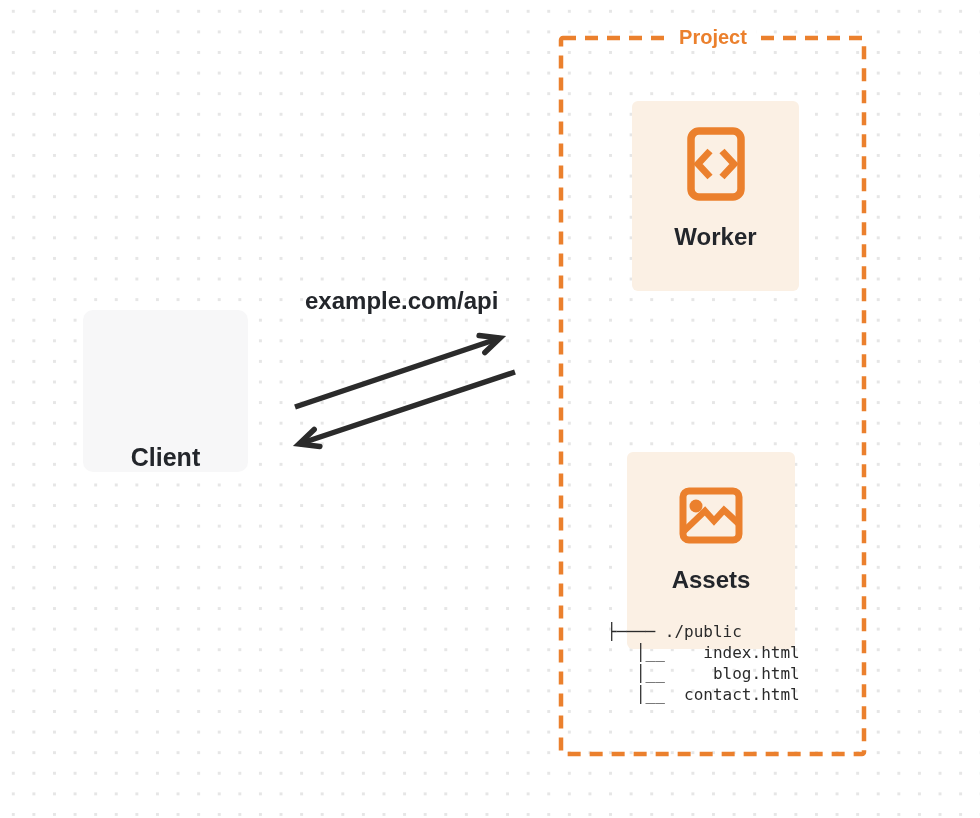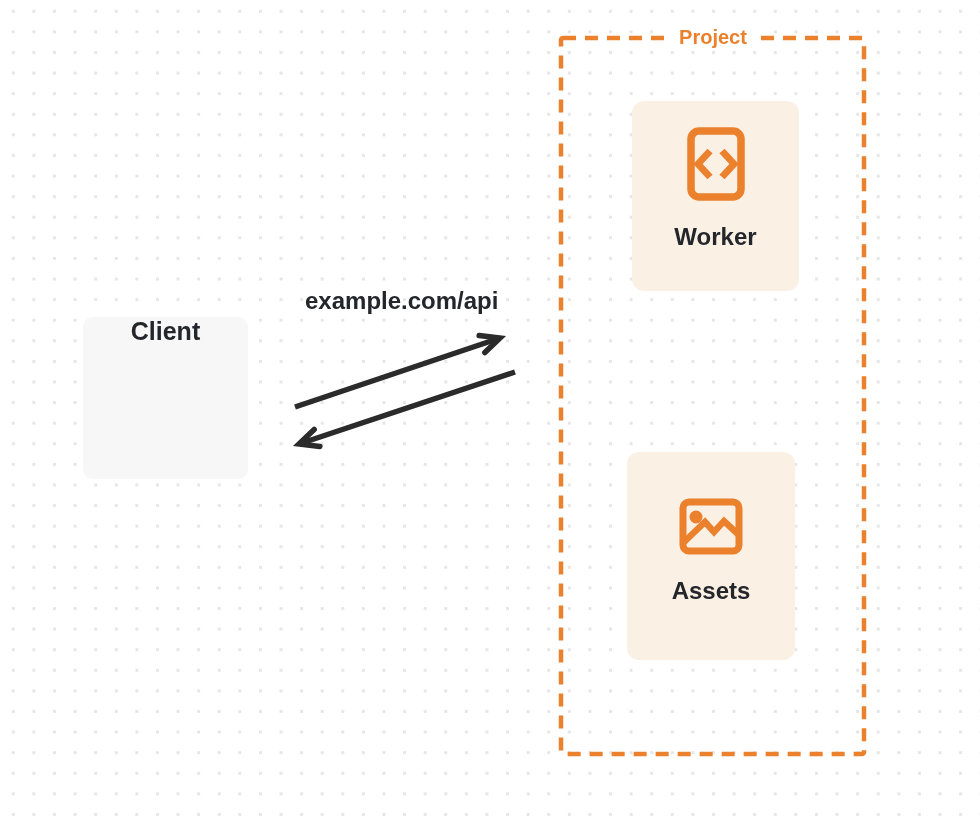--- a/index.html
+++ b/index.html
@@ -33,25 +33,25 @@
     stroke-linecap: butt;
   }
   .ah-path {
     fill: none;
     stroke: var(--arrow_dark, #2B2B2B);
     stroke-width: 5.5;
     stroke-linecap: round;
   }
   .client-box {
     position: absolute;
-    left: 83px; top: 317px;
+    left: 83px; top: 310px;
     width: 165px; height: 162px;
     background: var(--client_fill, #F7F7F8);
     border-radius: 10px;
-    display: flex; align-items: flex-start; justify-content: center;
+    display: flex; align-items: flex-end; justify-content: center;
     z-index: 2;
   }
   .client-box span {
     font-size: 25px; font-weight: 700;
     color: var(--text_dark, #23262B);
   }
   .url-label {
     position: absolute;
     left: 305px; top: 287px;
     font-size: 24px; font-weight: 700;
@@ -66,26 +66,26 @@
     background: var(--background, #FFFFFF);
     padding: 2px 9px;
     font-size: 20px; font-weight: 700;
     color: var(--accent_orange, #EB802D);
     z-index: 3;
     white-space: nowrap;
   }
   .node {
     position: absolute;
     background: var(--node_fill, #FBF0E4);
-    border-radius: 12px;
+    border-radius: 6px;
     display: flex; flex-direction: column; align-items: center;
     z-index: 2;
   }
   .worker-box { left: 632px; top: 101px; width: 167px; height: 164px; padding-top: 26px; }
-  .assets-box { left: 627px; top: 452px; width: 168px; height: 162px; padding-top: 46px; }
+  .assets-box { left: 627px; top: 452px; width: 168px; height: 162px; padding-top: 35px; }
   .node-label {
     font-size: 24px; font-weight: 700;
     color: var(--text_dark, #23262B);
     margin-top: 22px;
     line-height: 28px;
   }
   .icon-stroke {
     fill: none;
     stroke: var(--accent_orange, #EB802D);
     stroke-linejoin: miter;
@@ -138,14 +138,20 @@
 
   <div class="node assets-box">
     <svg width="64" height="57" viewBox="0 0 64 57">
       <rect class="icon-stroke" x="4" y="4" width="56" height="49" rx="6" stroke-width="7"></rect>
       <circle class="icon-fill" cx="17" cy="19" r="6.5"></circle>
       <path class="icon-stroke" d="M4,45 L26,24 L35,34 L45,23 L60,37" stroke-width="6.5"></path>
     </svg>
     <span class="node-label">Assets</span>
   </div>
 
+  <div class="tree">
+    <div class="tree-line">├──── ./public</div>
+    <div class="tree-line">   │__    index.html</div>
+    <div class="tree-line">   │__     blog.html</div>
+    <div class="tree-line">   │__  contact.html</div>
+  </div>
 
 </div>
 
 </body></html>

